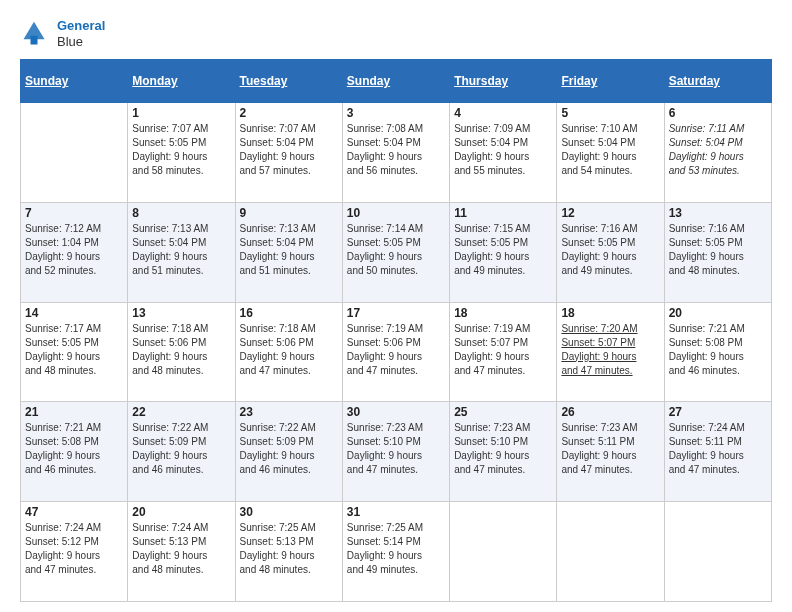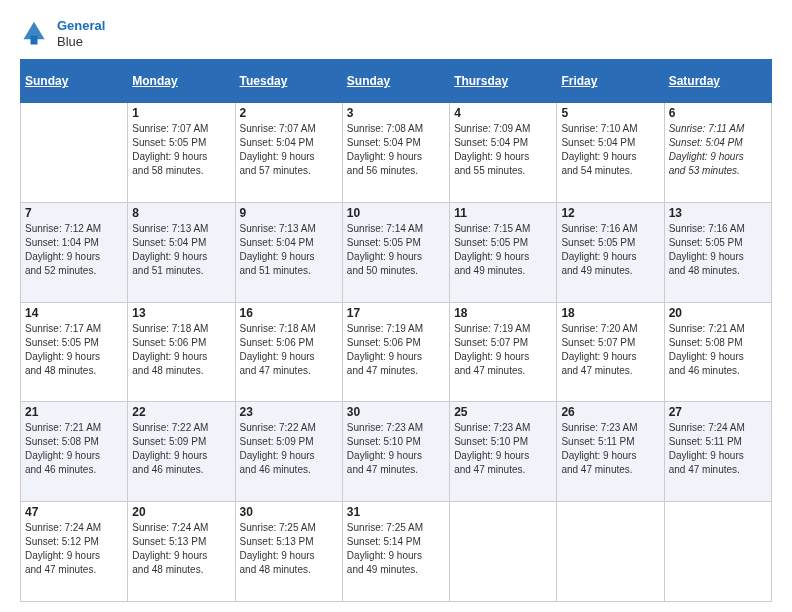--- a/index.html
+++ b/index.html
@@ -264,21 +264,21 @@
           </td>
           <td>
             <span class="day-num">18</span>
             <div class="day-info" style="white-space: pre-line;">Sunrise: 7:19 AM
 Sunset: 5:07 PM
 Daylight: 9 hours
 and 47 minutes.</div>
           </td>
           <td>
             <span class="day-num">18</span>
-            <div class="day-info" style="white-space: pre-line;">Sunrise: 7:20 AM
+            <div class="day-info" style="white-space: pre-line; text-decoration: underline;">Sunrise: 7:20 AM
 Sunset: 5:07 PM
 Daylight: 9 hours
 and 47 minutes.</div>
           </td>
           <td>
             <span class="day-num">20</span>
             <div class="day-info" style="white-space: pre-line;">Sunrise: 7:21 AM
 Sunset: 5:08 PM
 Daylight: 9 hours
 and 46 minutes.</div>

